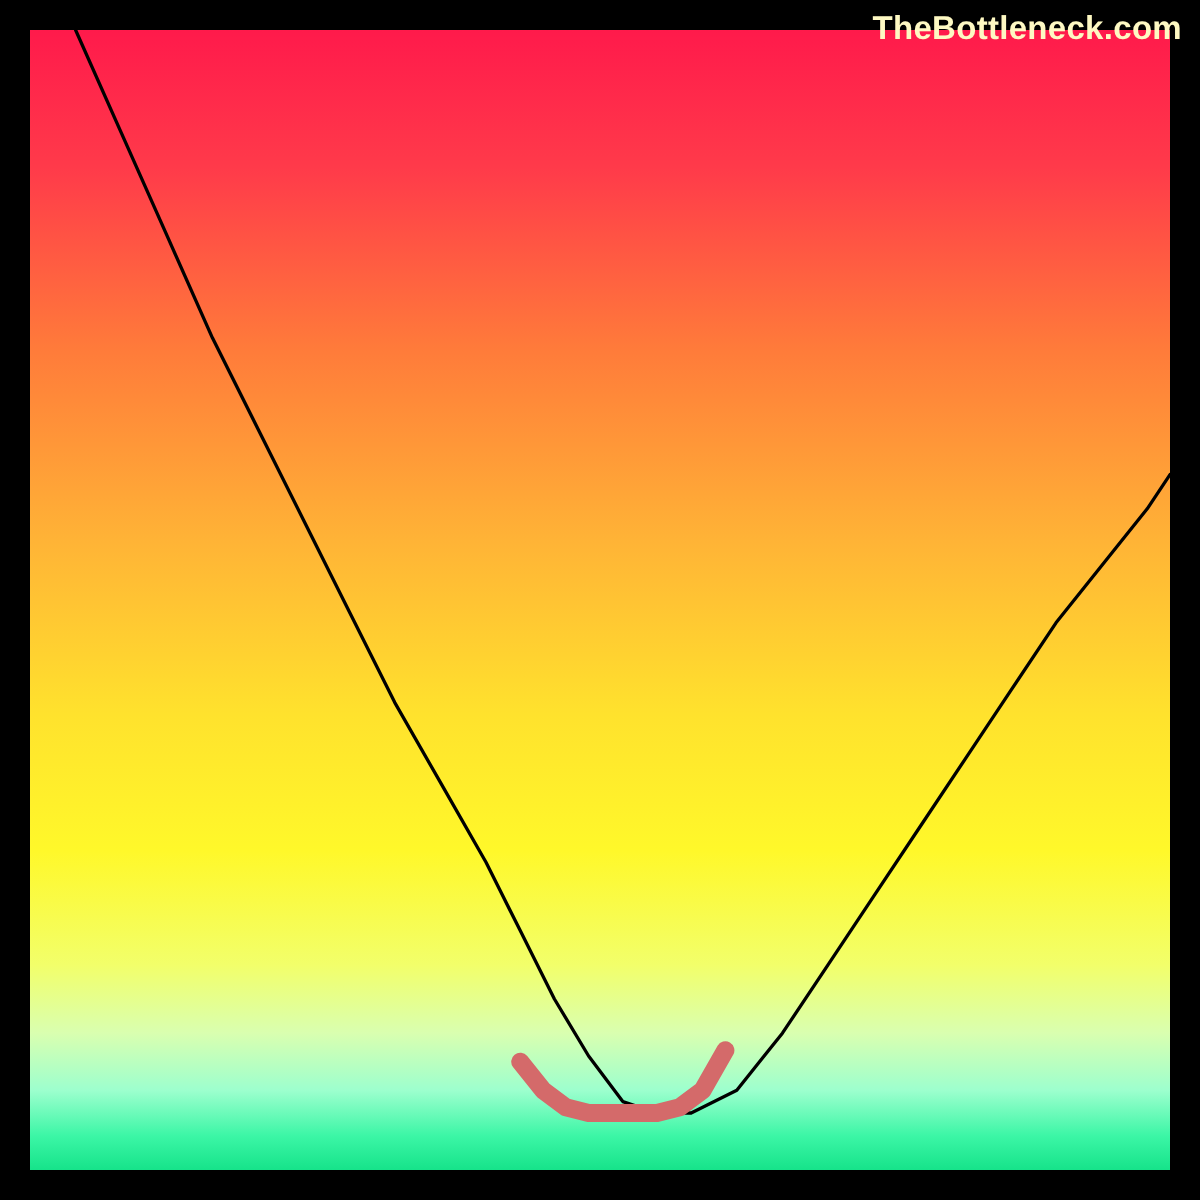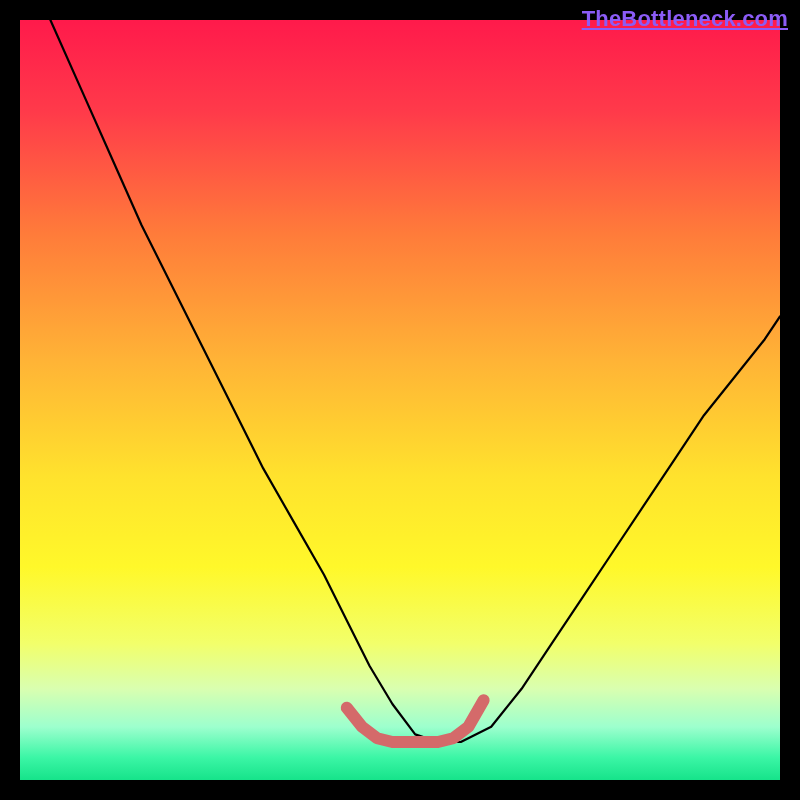--- a/index.html
+++ b/index.html
@@ -10,24 +10,23 @@
     height: 800px;
     background: #000;
   }
   .watermark {
     position: absolute;
     top: 6px;
     right: 12px;
     font-family: Arial, Helvetica, sans-serif;
     font-size: 22px;
     font-weight: 600;
-    color: #8b5cf6;
+    color: #fef9c3;
     letter-spacing: 0.2px;
     z-index: 50;
-    text-decoration: underline;
   }
   .plot-area {
     position: absolute;
     left: 20px;
     top: 20px;
     width: 760px;
     height: 760px;
   }
   svg { display: block; }
 </style>

